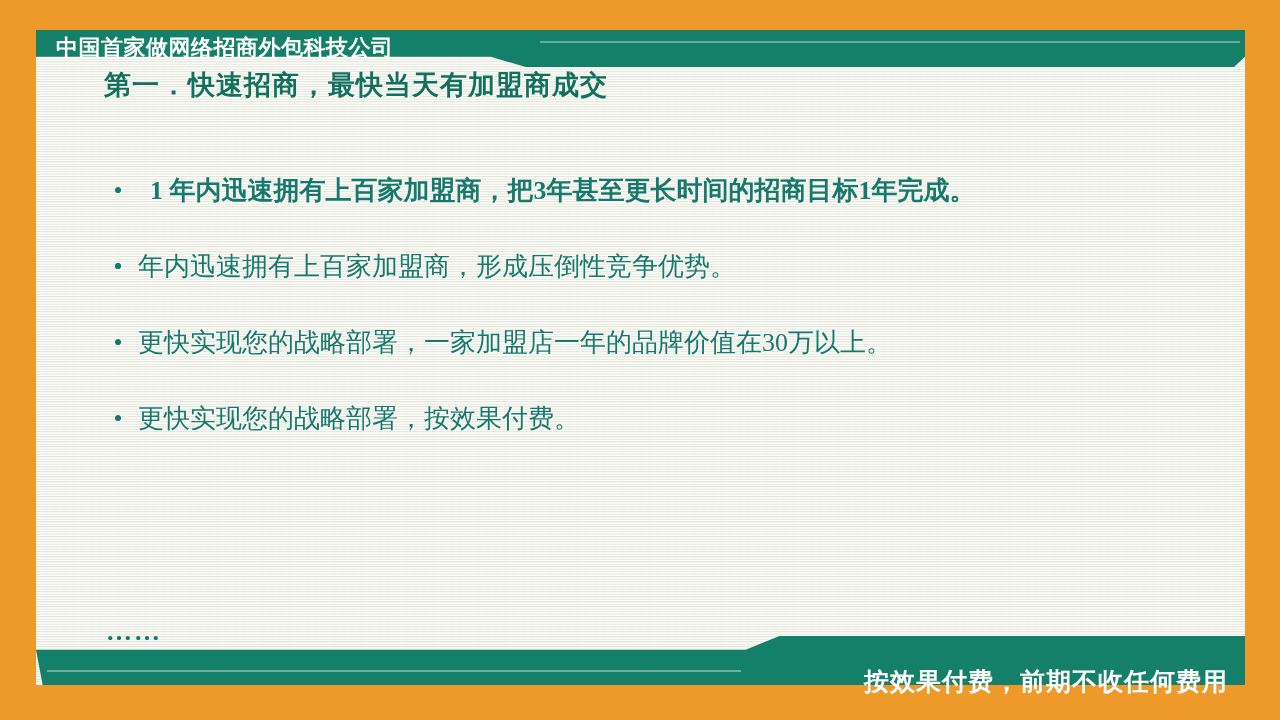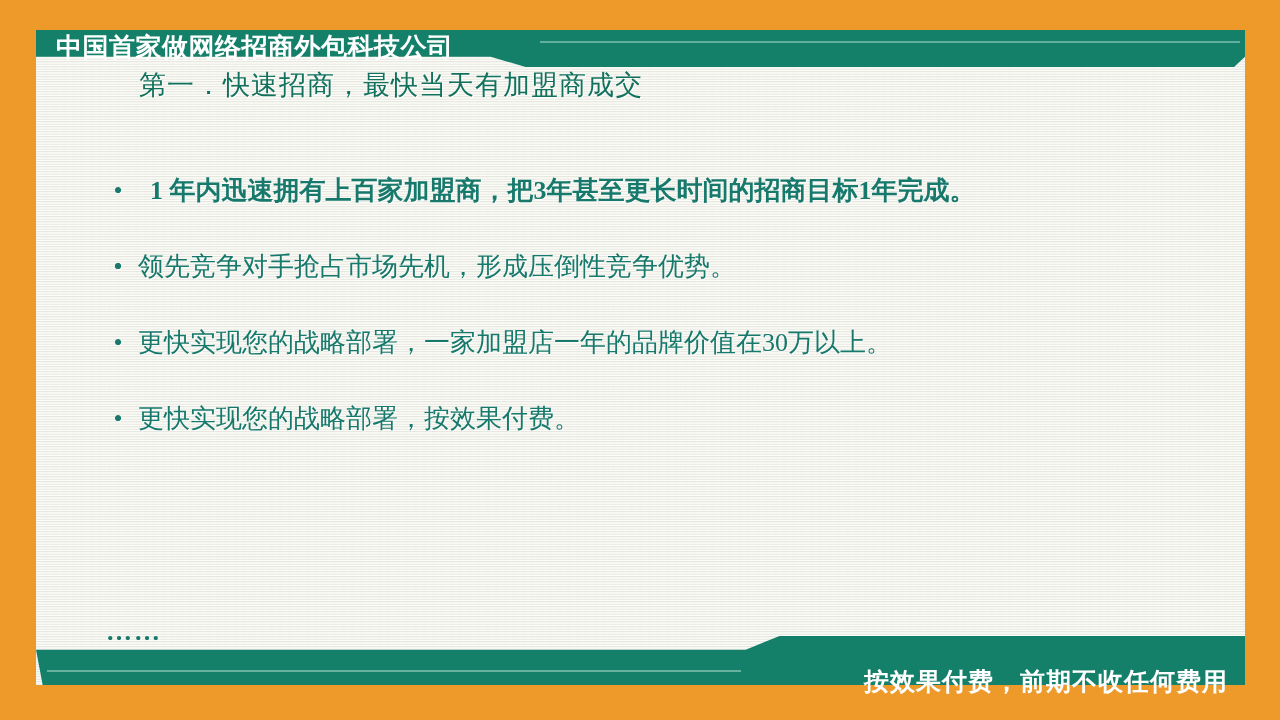--- a/index.html
+++ b/index.html
@@ -70,38 +70,37 @@
     background: #6FB7A4;
     opacity: 0.85;
   }
   .header-title {
     position: absolute;
     left: 56px;
     top: 31px;
     height: 34px;
     line-height: 34px;
     color: #FFFFFF;
-    font-size: 26px;
+    font-size: 22px;
     font-weight: bold;
     letter-spacing: 0.5px;
     white-space: nowrap;
     font-family: Liberation Serif, serif;
   }
 
   .section-title {
     position: absolute;
     left: 104px;
     top: 67px;
     color: #12715C;
     font-size: 27px;
-    font-weight: normal;
+    font-weight: bold;
     letter-spacing: 1px;
     white-space: nowrap;
     text-shadow: 1px 1px 0 rgba(255,255,255,0.75);
-    margin-left: 35px;
   }
 
   .bullet-list {
     position: absolute;
     left: 104px;
     top: 165px;
     width: 1090px;
     margin: 0;
     padding: 0;
     list-style: none;
@@ -192,21 +191,21 @@
   <ul class="bullet-list">
     <li class="bullet-item indented">
       <span class="dot">•</span>
       <span class="text">1 年内迅速拥有上百家加盟商，把3年甚至更长时间的招商目标1年完成。</span>
     </li>
     <li class="bullet-item">
       <span class="dot">•</span>
     </li>
     <li class="bullet-item">
       <span class="dot">•</span>
-      <span class="text">领先竞争对手抢占市场先机，形成压倒性竞争优势。</span>
+      <span class="text">年内迅速拥有上百家加盟商，形成压倒性竞争优势。</span>
     </li>
     <li class="bullet-item">
       <span class="dot">•</span>
       <span class="text">更快实现您的战略部署，一家加盟店一年的品牌价值在30万以上。</span>
     </li>
     <li class="bullet-item">
       <span class="dot">•</span>
       <span class="text">更快实现您的战略部署，按效果付费。</span>
     </li>
   </ul>

